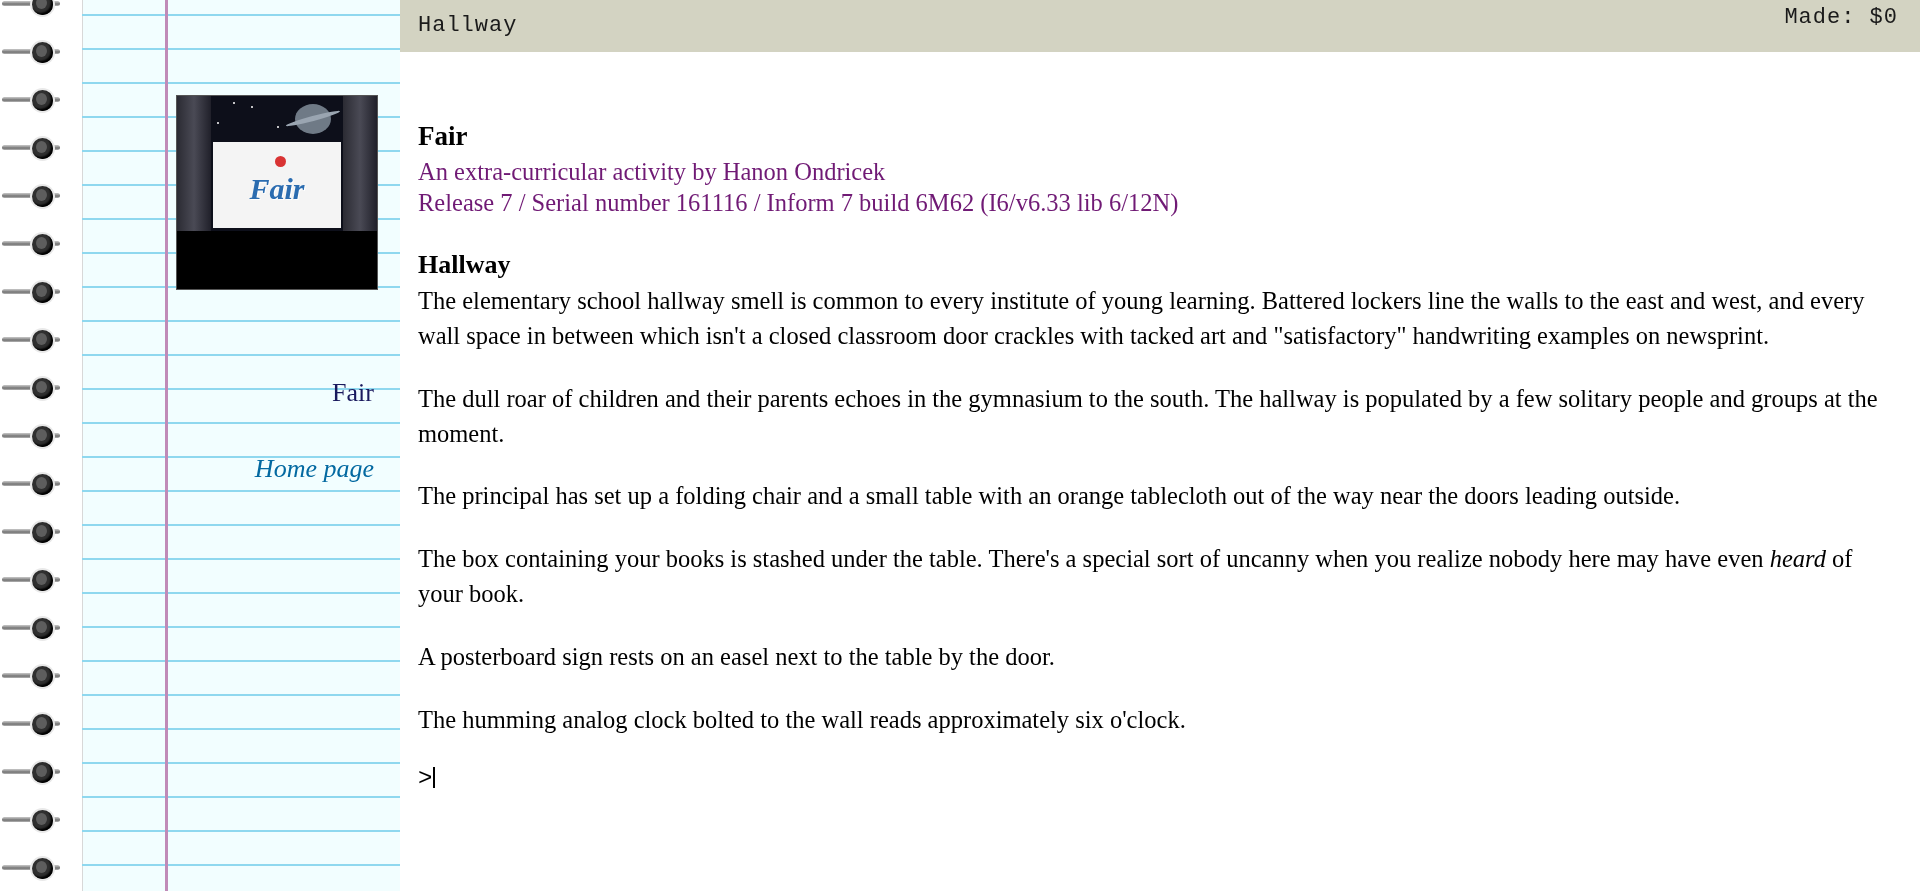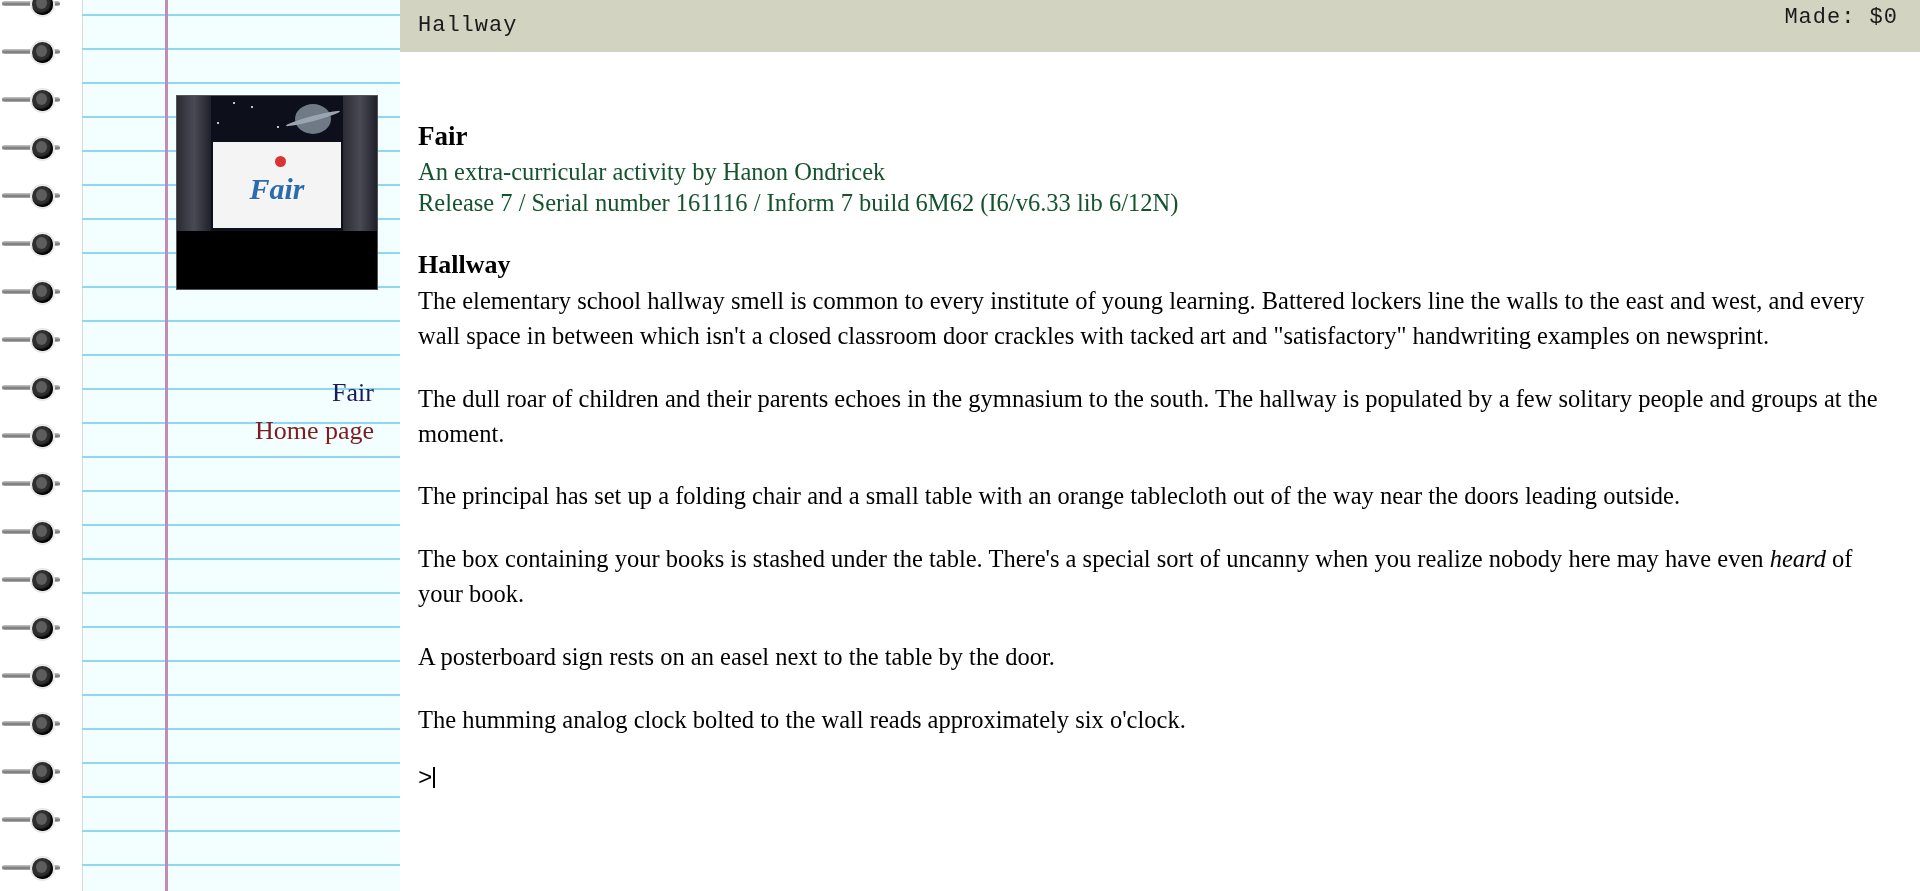--- a/index.html
+++ b/index.html
@@ -160,21 +160,21 @@
     width: 318px;
     text-align: right;
     padding-right: 26px;
     box-sizing: border-box;
     color: #1a1a5e;
     font-size: 26px;
     font-family: "Liberation Serif", serif;
     text-decoration: none;
   }
   #link-fair { top: 378px; }
-  #link-home { top: 416px; color: #7f1d1d; }
+  #link-home { top: 454px; color: #0369a1; font-style: italic; }
 
   
   #statusbar {
     position: absolute;
     left: 400px; top: 0;
     width: 1520px; height: 52px;
     background: #d3d3c2;
     color: #1a1a1a;
     font-family: "Liberation Mono", monospace;
     font-size: 22px;
@@ -203,21 +203,21 @@
   .banner { margin-top: 68px; }
   .game-title {
     font-size: 27px;
     font-weight: bold;
     color: #000;
     margin: 0 0 2px 0;
     line-height: 1.25;
   }
   .banner-line {
     font-size: 24.5px;
-    color: #14532d;
+    color: #701a75;
     line-height: 1.28;
     font-family: Liberation Serif, serif;
   }
   .room-title {
     font-size: 26px;
     font-weight: bold;
     color: #000;
     margin: 30px 0 0 0;
     line-height: 1.3;
   }

